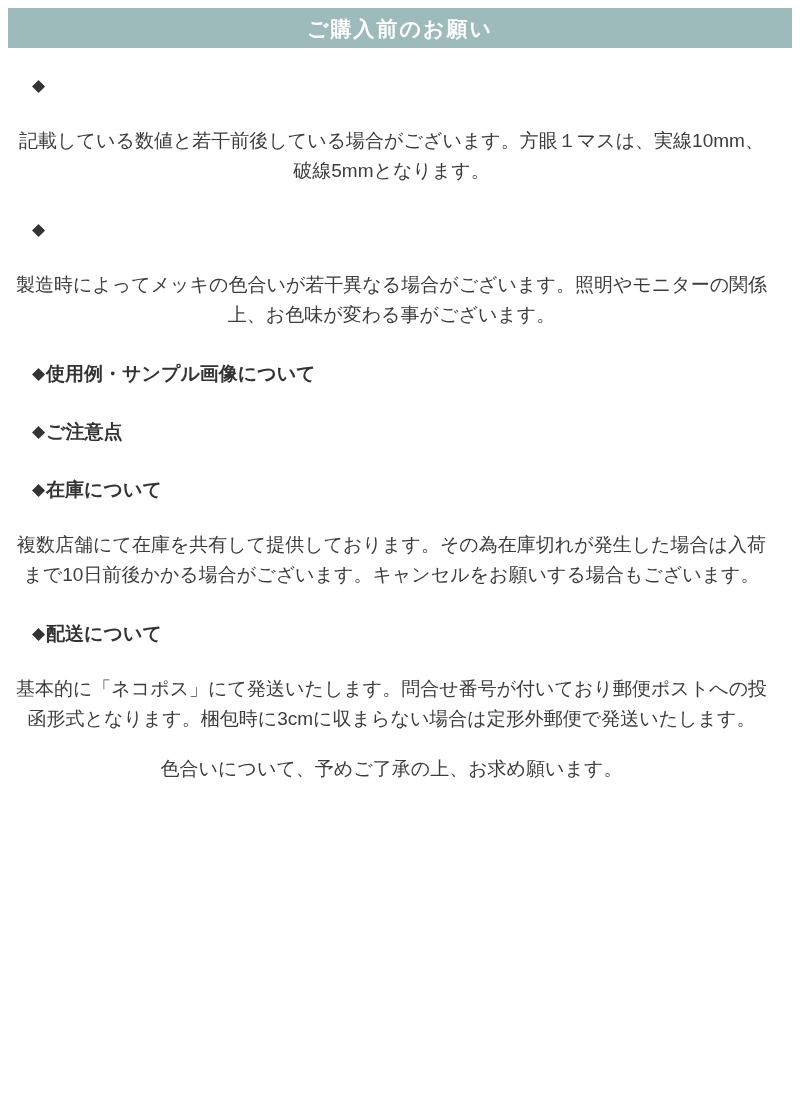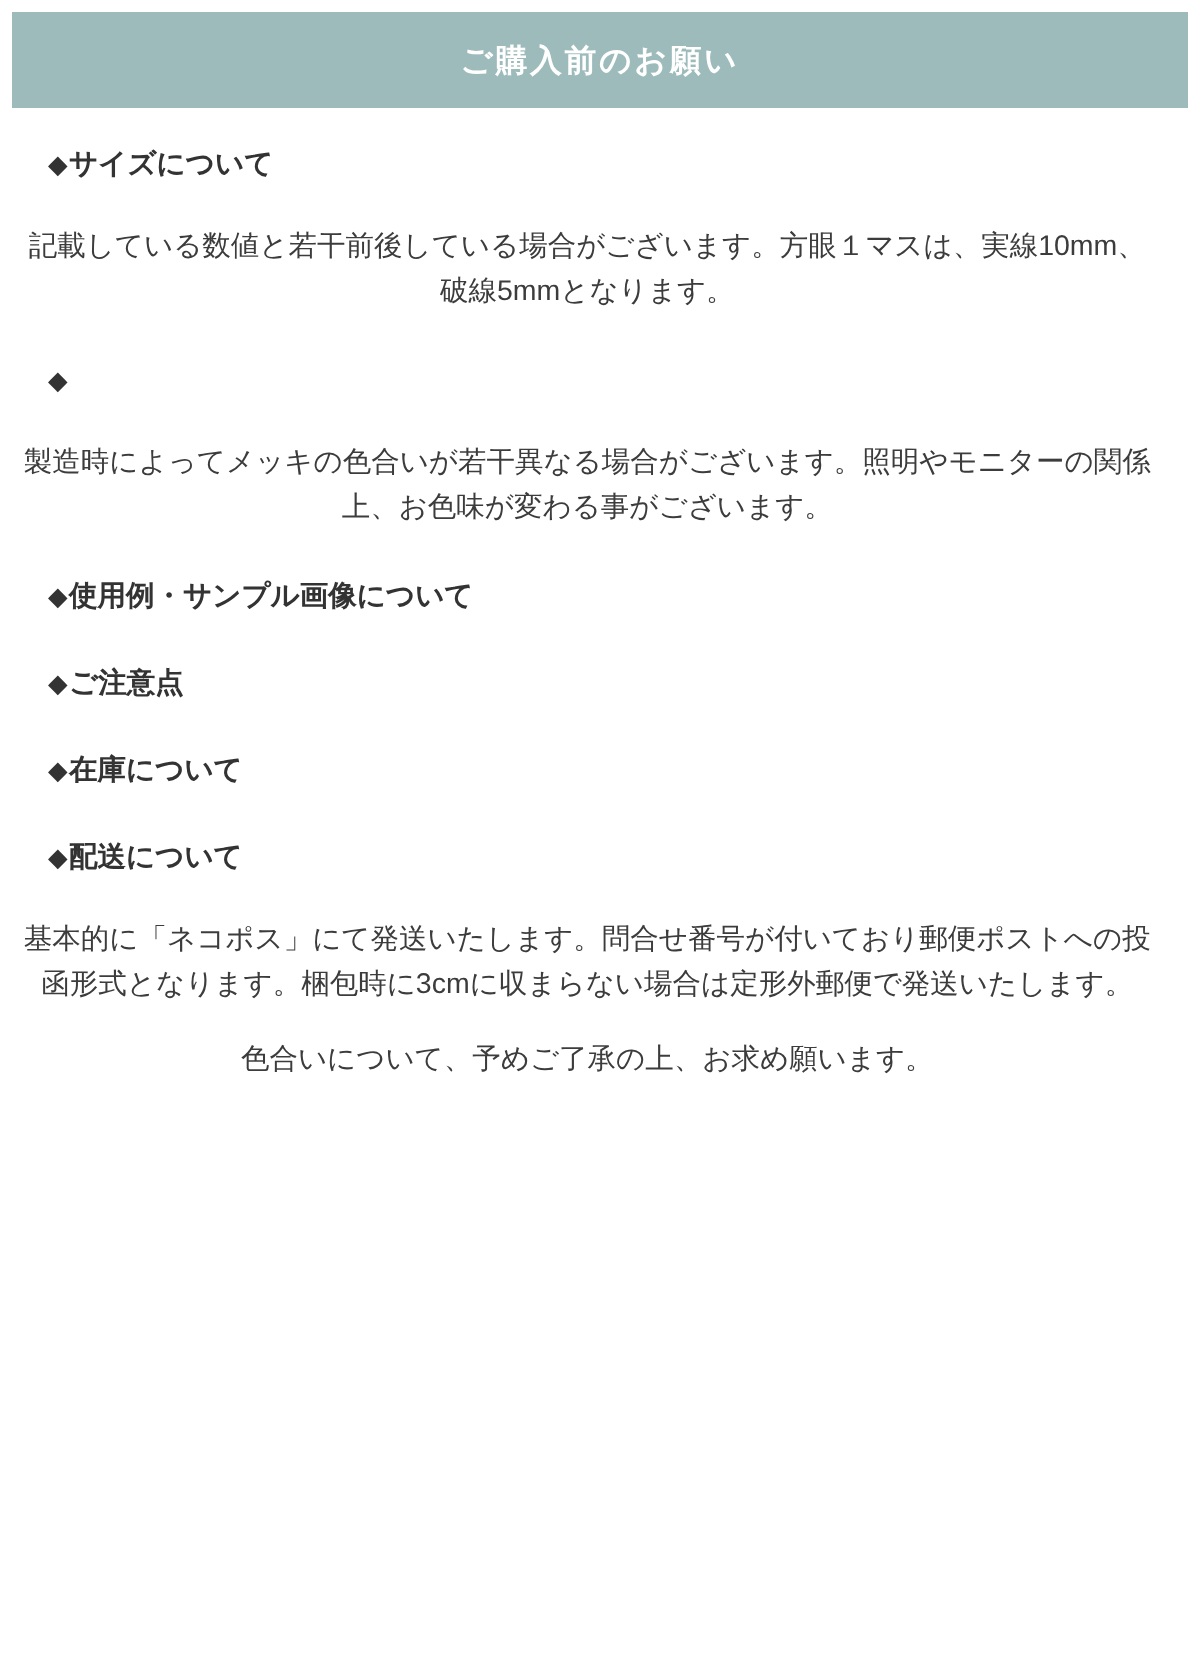--- a/index.html
+++ b/index.html
@@ -9,21 +9,21 @@
   }
   body {
     width: 800px;
     min-height: 1106px;
     font-family: "Liberation Sans", "DejaVu Sans", sans-serif;
     -webkit-font-smoothing: antialiased;
     box-sizing: border-box;
   }
   .banner {
     margin: 8px 8px 0 8px;
-    height: 64px;
+    height: 40px;
     background: #9ebbbc;
     display: flex;
     align-items: center;
     justify-content: center;
   }
   .banner h2 {
     margin: 0;
     color: #ffffff;
     font-size: 21px;
     font-weight: bold;
@@ -64,38 +64,38 @@
 </head>
 <body>
 
 <header class="banner" style="background: rgb(158, 187, 188);">
   <h2 style="color: rgb(255, 255, 255);">ご購入前のお願い</h2>
 </header>
 
 <main class="content" id="sections-root">
     <h3 class="sec-h">
       <span class="diamond">◆</span>
-      <span>サイズについて</span>
     </h3>
     <p class="sec-p"><span>記載している数値と若干前後している場合がございます。方眼１マスは、実線10mm、破線5mmとなります。</span></p>
     <h3 class="sec-h">
       <span class="diamond">◆</span>
     </h3>
     <p class="sec-p"><span>製造時によってメッキの色合いが若干異なる場合がございます。照明やモニターの関係上、お色味が変わる事がございます。</span></p>
     <h3 class="sec-h">
       <span class="diamond">◆</span>
       <span>使用例・サンプル画像について</span>
     </h3>
     <h3 class="sec-h">
       <span class="diamond">◆</span>
       <span>ご注意点</span>
     </h3>
     <h3 class="sec-h">
       <span class="diamond">◆</span>
       <span>在庫について</span>
     </h3>
+    <p class="sec-p"><span>複数店舗にて在庫を共有して提供しております。その為在庫切れが発生した場合は入荷まで10日前後かかる場合がございます。キャンセルをお願いする場合もございます。</span></p>
     <h3 class="sec-h">
       <span class="diamond">◆</span>
       <span>配送について</span>
     </h3>
     <p class="sec-p"><span>基本的に「ネコポス」にて発送いたします。問合せ番号が付いており郵便ポストへの投函形式となります。梱包時に3cmに収まらない場合は定形外郵便で発送いたします。</span><br></p>
     <p class="sec-p closing"><span>色合いについて、予めご了承の上、お求め願います。</span><br></p>
   </main>
 
 </body></html>

